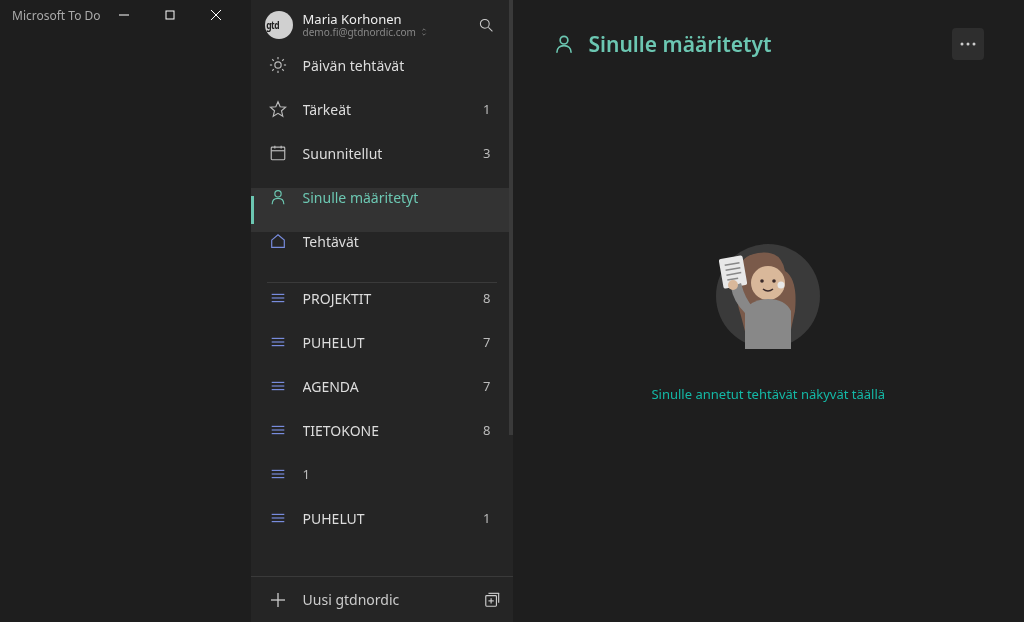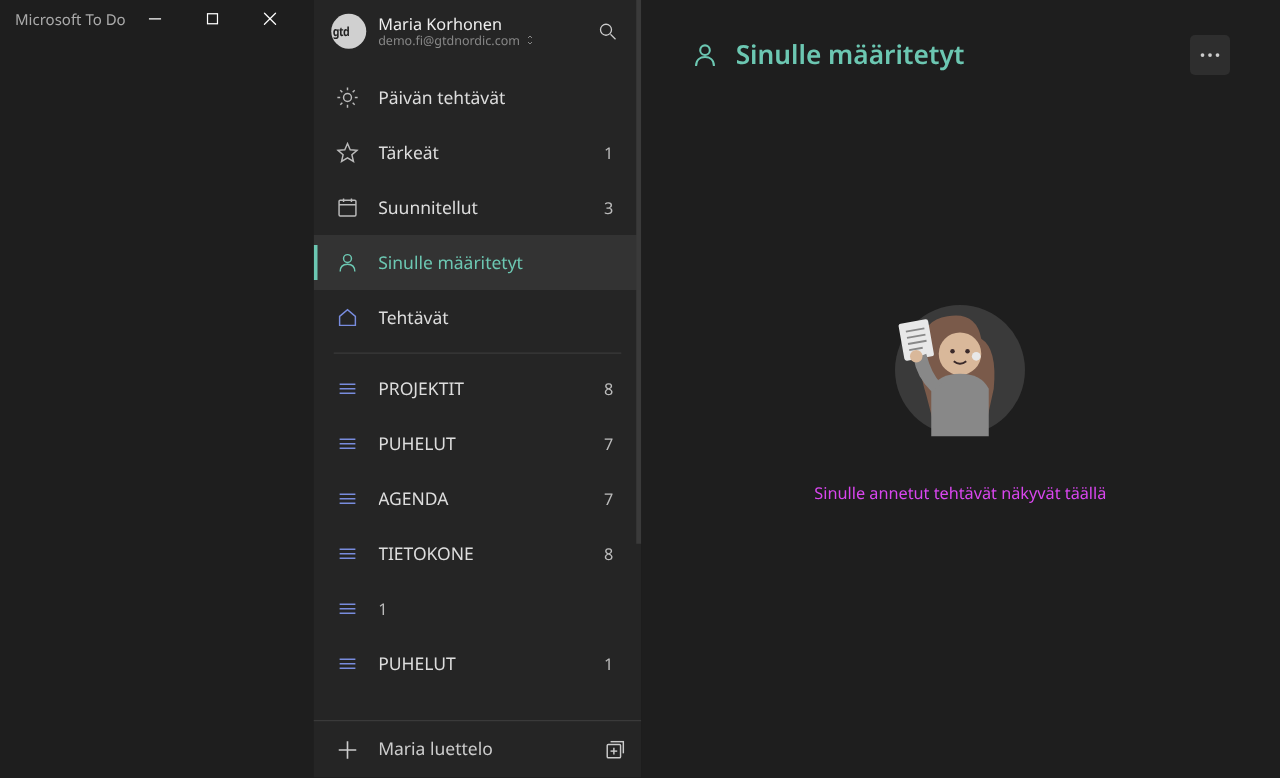--- a/index.html
+++ b/index.html
@@ -16,21 +16,21 @@
     .profile { display: flex; align-items: center; gap: 10px; padding: 10px 12px 10px 14px; }
     .avatar { width: 28px; height: 28px; border-radius: 50%; background:#d0d0d0; display:flex; align-items:center; justify-content:flex-start; font-size:10px; font-weight:700; color:#222; letter-spacing:-0.5px;}
     .avatar span{transform:scaleX(0.85)}
     .profile-text { display:flex; flex-direction:column; line-height:1.1; flex:1; }
     .profile-name { font-size: 13px; color: #eee; }
     .profile-email { font-size: 10px; color: #888; display:flex; align-items:center; gap:4px;}
     .profile-email svg{width:8px;height:8px;stroke:#888}
     .search-icon-btn { width: 30px; height:30px; display:flex; align-items:center; justify-content:center;}
     .search-icon-btn svg { width: 16px; height:16px; stroke:#ccc; fill:none; stroke-width:1.3;}
     .nav { display:flex; flex-direction:column; padding-top:6px; overflow:hidden;}
-    .nav-item { display:flex; align-items:center; height:44px; padding: 0 14px 0 18px; gap:16px; font-size:14px; color:#ddd; position:relative;}
+    .nav-item { display:flex; align-items:flex-start; height:44px; padding: 0 14px 0 18px; gap:16px; font-size:14px; color:#ddd; position:relative;}
     .nav-item.active { background:#333; color:#6cc7b2;}
     .nav-item.active::before{content:"";position:absolute;left:0;top:8px;bottom:8px;width:3px;background:#6cc7b2;}
     .nav-item .icon{width:18px;height:18px;display:flex;align-items:center;justify-content:center;flex-shrink:0;}
     .nav-item .icon svg{width:18px;height:18px;stroke:#bbb;fill:none;stroke-width:1.3;}
     .nav-item.active .icon svg{stroke:#6cc7b2;}
     .nav-item .label{flex:1; white-space:nowrap; overflow:hidden; text-overflow:ellipsis;}
     .nav-item .count{font-size:13px;color:#bbb;padding-right:8px;}
     .divider{height:1px;background:#3a3a3a;margin:6px 16px;}
     .list-item .icon svg{stroke:#788cde;}
     .sidebar-footer{margin-top:auto;border-top:1px solid #3a3a3a; display:flex; align-items:center; height:46px; padding:0 12px 0 18px; gap:16px; font-size:14px; color:#ccc;}
@@ -39,21 +39,21 @@
     .sidebar-footer .label{flex:1;}
     .main { flex:1; background:#1e1e1e; position:relative; padding: 28px 40px; display:flex; flex-direction:column;}
     .main-header{display:flex; align-items:center; justify-content:space-between;}
     .main-title-wrap{display:flex;align-items:center;gap:14px;}
     .main-title-wrap svg{width:22px;height:22px;stroke:#6cc7b2;fill:none;stroke-width:1.5;}
     .main-title{font-size:21px;font-weight:600;color:#6cc7b2;}
     .more-btn{width:32px;height:32px;border-radius:4px;background:#2e2e2e;display:flex;align-items:center;justify-content:center;}
     .more-btn svg{width:16px;height:4px;fill:#ccc;}
     .empty-state{flex:1;display:flex;flex-direction:column;align-items:center;justify-content:center;gap:24px;transform:translateY(-10px);}
     .illus{width:130px;height:130px;}
-    .empty-text{font-size:13px;color:#d946ef;text-align:right;}
+    .empty-text{font-size:13px;color:#14b8a6;text-align:right;}
   </style>
 </head>
 <body>
 
 <div class="app">
   <div class="titlebar">
     <div class="titlebar-title">Microsoft To Do</div>
     <div class="win-controls">
       <div class="win-btn">
           <svg viewBox="0 0 10 10">
@@ -226,21 +226,21 @@
         </div>
       </div>
 
       <div class="sidebar-footer">
         <span class="icon">
             <svg viewBox="0 0 16 16">
               <line x1="8" y1="1" x2="8" y2="15"></line>
               <line x1="1" y1="8" x2="15" y2="8"></line>
             </svg>
           </span>
-        <span class="label">Maria luettelo</span>
+        <span class="label">Uusi gtdnordic</span>
         <span class="icon">
             <svg viewBox="0 0 18 18">
               <rect x="2" y="4" width="12" height="12" rx="1"></rect>
               <line x1="5" y1="1.5" x2="17" y2="1.5"></line>
               <line x1="16.5" y1="1" x2="16.5" y2="12"></line>
               <line x1="8" y1="7" x2="8" y2="13"></line>
               <line x1="5" y1="10" x2="11" y2="10"></line>
             </svg>
           </span>
       </div>

